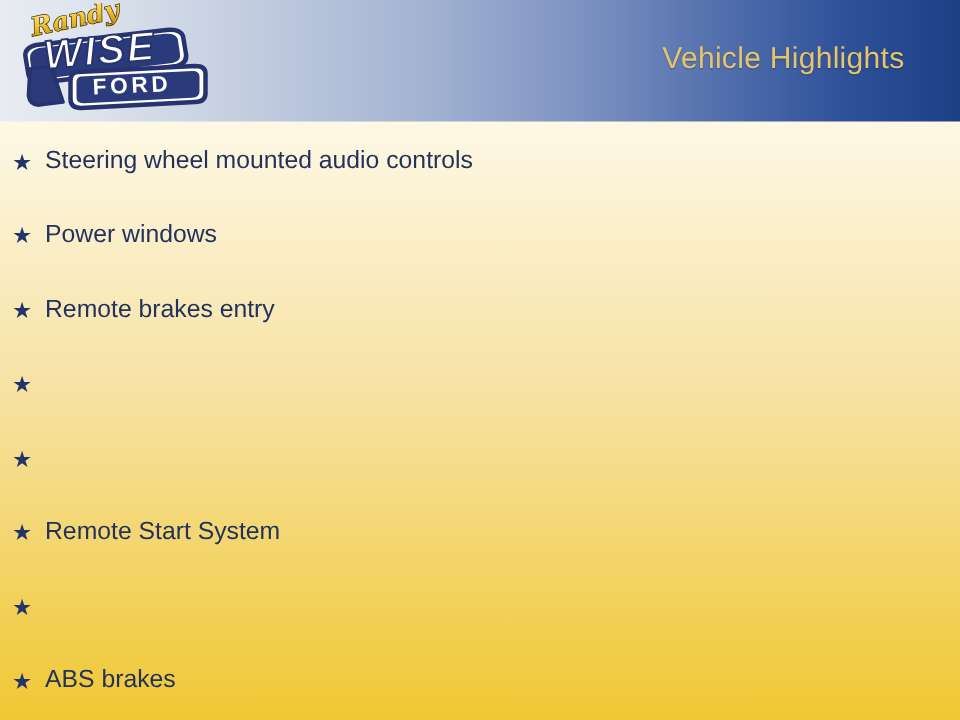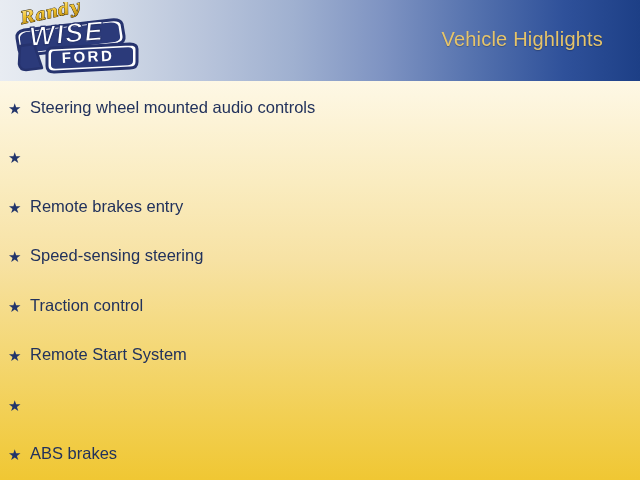--- a/index.html
+++ b/index.html
@@ -142,32 +142,31 @@
     <div class="header-title">Vehicle Highlights</div>
   </div>
 
   <ul class="highlights">
     <li class="highlight-item">
       <span class="bullet">★</span>
       <span class="item-label">Steering wheel mounted audio controls</span>
     </li>
     <li class="highlight-item">
       <span class="bullet">★</span>
+      <span class="item-label">Power windows</span>
     </li>
     <li class="highlight-item">
       <span class="bullet">★</span>
       <span class="item-label">Remote brakes entry</span>
     </li>
     <li class="highlight-item">
       <span class="bullet">★</span>
-      <span class="item-label">Speed-sensing steering</span>
     </li>
     <li class="highlight-item">
       <span class="bullet">★</span>
-      <span class="item-label">Traction control</span>
     </li>
     <li class="highlight-item">
       <span class="bullet">★</span>
       <span class="item-label">Remote Start System</span>
     </li>
     <li class="highlight-item">
       <span class="bullet">★</span>
     </li>
     <li class="highlight-item">
       <span class="bullet">★</span>

